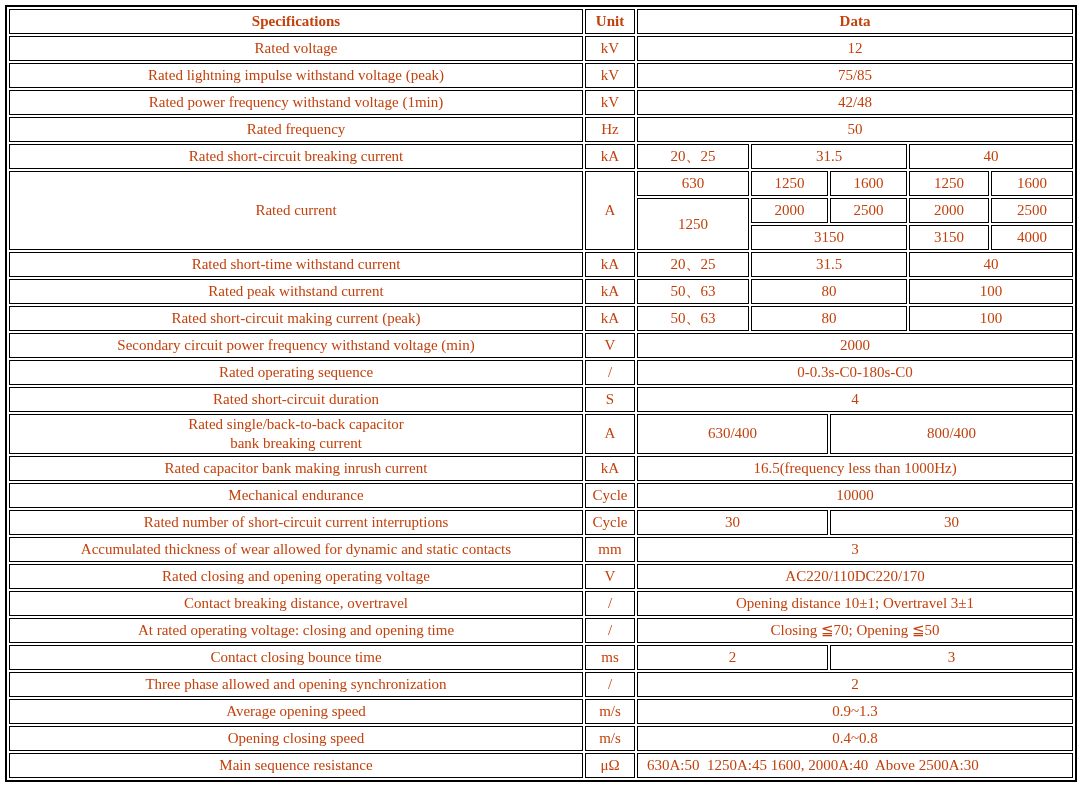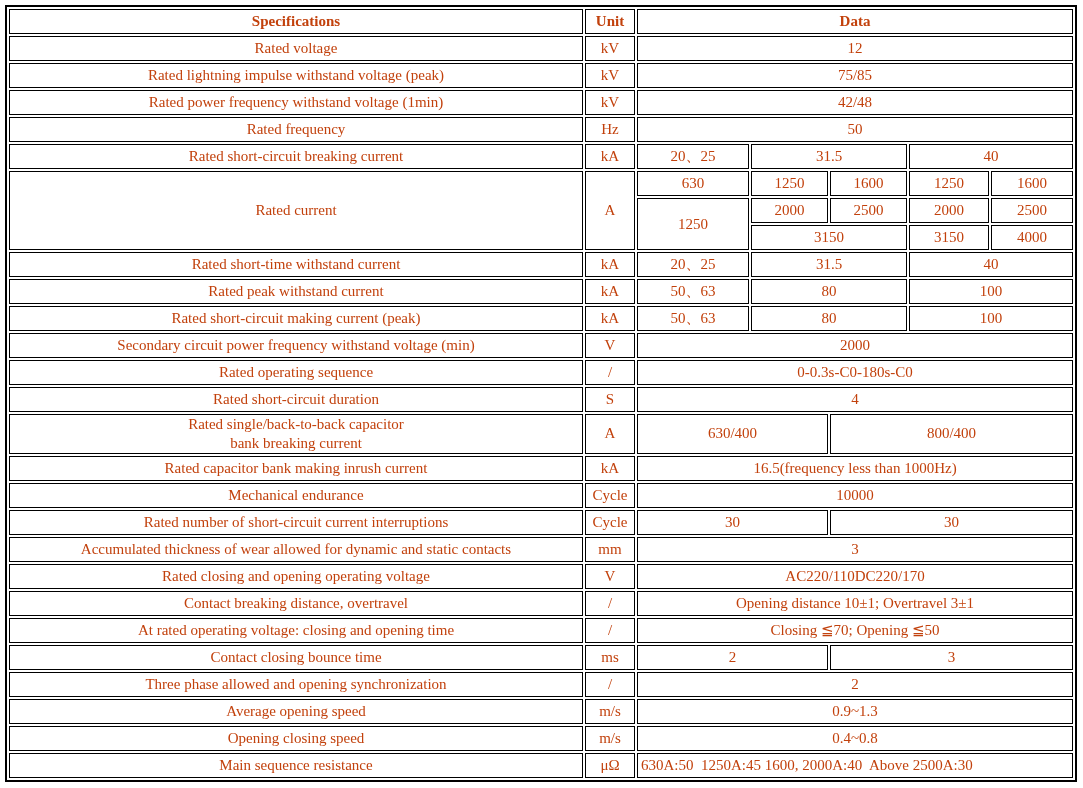--- a/index.html
+++ b/index.html
@@ -27,21 +27,21 @@
     text-align: center;
     vertical-align: middle;
     height: 23px;
     padding: 0 3px;
     overflow: hidden;
     line-height: 1.25;
     font-weight: normal;
   }
   th { font-weight: bold; }
   .multiline { white-space: pre-line; }
-  .left { text-align: left; padding-left: 3px; white-space: pre-wrap; }
+  .left { text-align: left; padding-left: 9px; white-space: pre-wrap; }
 </style>
 </head>
 <body>
 
 <table class="spec-table">
   <colgroup>
     <col style="width:574px">
       <col style="width:50px">
       <col style="width:112px">
     <col style="width:77px">

